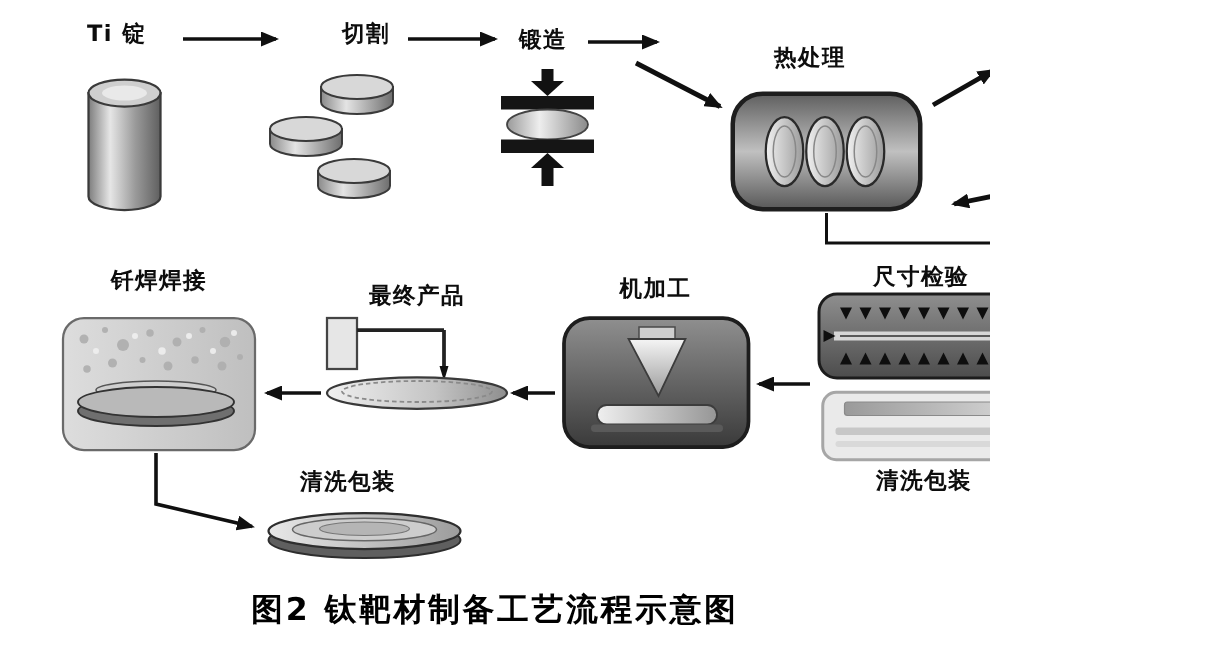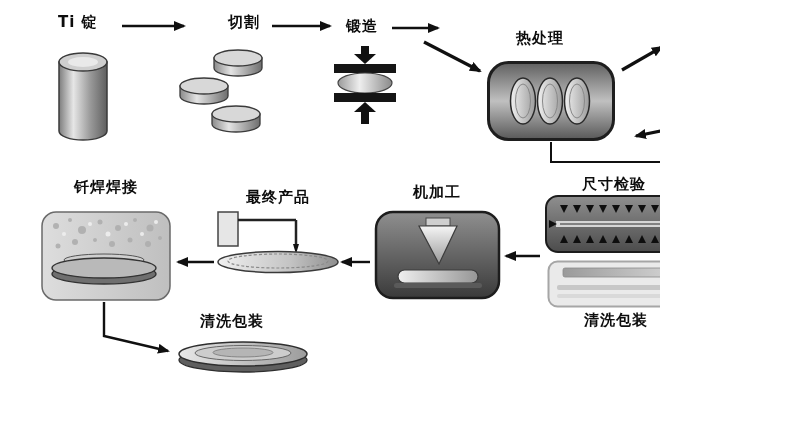--- a/index.html
+++ b/index.html
@@ -294,14 +294,15 @@
             <stop offset="1" stop-color="#9c9c9c"></stop>
         </linearGradient>
       </defs>
       <ellipse cx="67" cy="24" rx="64" ry="12" fill="#5f5f5f" stroke="#2e2e2e" stroke-width="1.3"></ellipse>
       <ellipse cx="67" cy="18" rx="64" ry="12" fill="url(#g-fin)" stroke="#2e2e2e" stroke-width="1.5"></ellipse>
       <ellipse cx="67" cy="17" rx="48" ry="7.5" fill="#cdcdcd" stroke="#666" stroke-width="1"></ellipse>
       <ellipse cx="67" cy="16.5" rx="30" ry="4.5" fill="#b5b5b5" stroke="#777" stroke-width="0.8"></ellipse>
     </svg>
   </div>
 
+  <div class="caption">图2 钛靶材制备工艺流程示意图</div>
 
 </div>
 
 </body></html>

